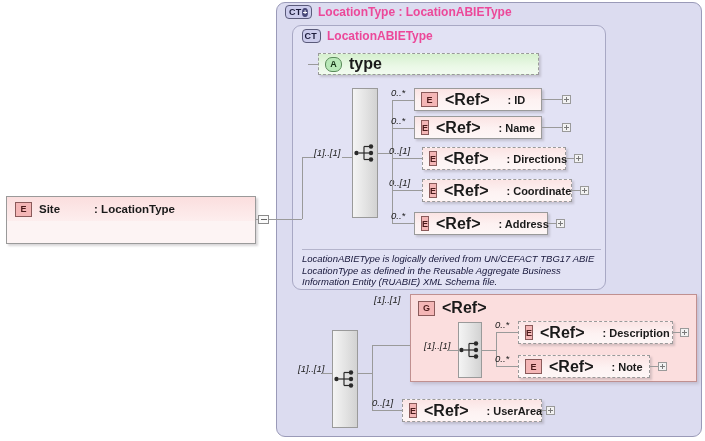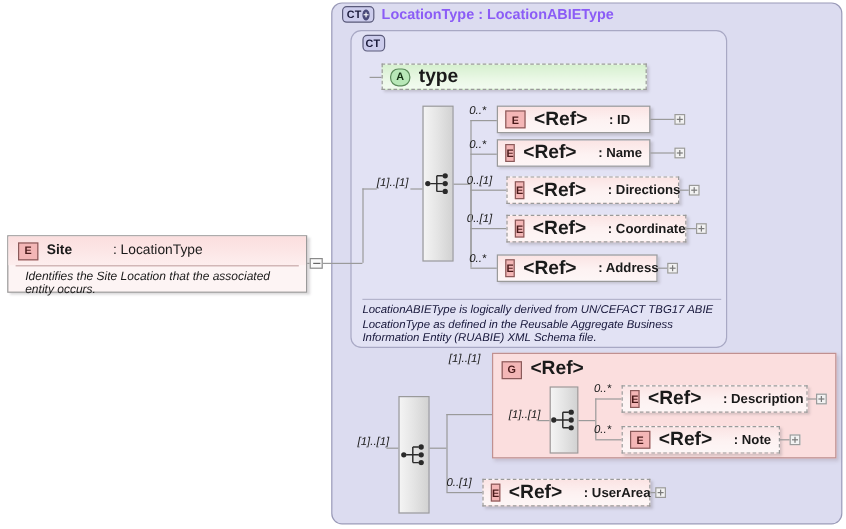--- a/index.html
+++ b/index.html
@@ -15,21 +15,21 @@
 
   
   .panel-head{display:flex;align-items:center;gap:6px;}
   .badge{display:inline-flex;align-items:center;justify-content:flex-end;
     height:14px;border:1px solid #5a5a7a;border-radius:4px;background:#ccccec;
     font-size:9px;font-weight:bold;letter-spacing:.2px;color:#1a1a3a;padding:0 3px;box-sizing:border-box;}
   .badge.ct-plus{width:27px;gap:1px;}
   .badge.ct{width:19px;}
   .plusglyph{display:inline-block;width:9px;height:9px;border-radius:50%;
     background:#4a4a7a;color:#fff;font-size:8px;line-height:9px;text-align:center;font-weight:bold;}
-  .head-txt{font-size:12px;font-weight:bold;color:#8b5cf6;white-space:nowrap;}
+  .head-txt{font-size:12px;font-weight:bold;color:#ec4899;white-space:nowrap;}
 
   
   .node{position:absolute;box-sizing:border-box;display:flex;align-items:center;
         white-space:nowrap;}
   .node .ico{display:inline-flex;align-items:center;justify-content:center;
         width:17px;height:15px;border:1px solid #8a5a5a;font-size:9px;font-weight:bold;
         background:#f4b6b6;color:#4a1a1a;margin-right:7px;box-sizing:border-box;}
   .node .ico.a{background:#b8e8b8;border-color:#5a8a5a;color:#143014;
         border-radius:7px;}
   .node .ico.g{background:#f4b6b6;border-color:#8a5a5a;}
@@ -94,20 +94,21 @@
   </span>
   <span class="head-txt">LocationType : LocationABIEType</span>
 </div>
 
 <div class="abs" id="ct-inner"></div>
 
 <div class="abs panel-head" style="left:302px;top:29px;">
   <span class="badge ct">
       <span>CT</span>
     </span>
+  <span class="head-txt">LocationABIEType</span>
 </div>
 
 <div class="node opt attr shadow" style="left:318px;top:53px;width:221px;height:22px;padding:0 6px;">
   <span class="ico a">A</span>
   <span class="nm">type</span>
 </div>
 <div class="ln lh" style="left:308px;top:64px;width:10px;"></div>
 
 <div class="seq" style="left:352px;top:88px;width:26px;height:130px;">
   <svg width="22" height="18" viewBox="0 0 22 18">
@@ -255,21 +256,20 @@
   <span class="nm">&lt;Ref&gt;</span>
   <span class="ty" style="margin-left:18px;">: UserArea</span>
 </div>
 <div class="plusbox" style="left:546px;top:406px;"></div>
 <div class="ln lh" style="left:542px;top:410px;width:4px;"></div>
 
 <div class="abs shadow" id="site">
   <div class="top">
     <span class="ico" style="display:inline-flex;align-items:center;justify-content:center;width:17px;height:15px;border:1px solid #8a5a5a;background:#f4b6b6;color:#4a1a1a;font-size:9px;font-weight:bold;margin-right:7px;box-sizing:border-box;">E</span>
     <span class="nm" style="font-weight:bold;font-size:11.5px;">Site</span>
-    <span class="ty" style="font-weight:normal;font-size:11.5px;margin-left:34px;">: LocationType</span>
+    <span class="ty" style="font-weight:bold;font-size:11.5px;margin-left:34px;">: LocationType</span>
   </div>
-  <div class="doc">Identifies the Site Location that the associated entity occurs.</div>
 </div>
 
 <div class="minusbox" style="left:258px;top:215px;"></div>
 <div class="ln lh" style="left:256px;top:219px;width:2px;"></div>
 <div class="ln lh" style="left:269px;top:219px;width:33px;"></div>
 <div class="ln lv" style="left:302px;top:157px;height:62px;"></div>
 
 </body></html>

